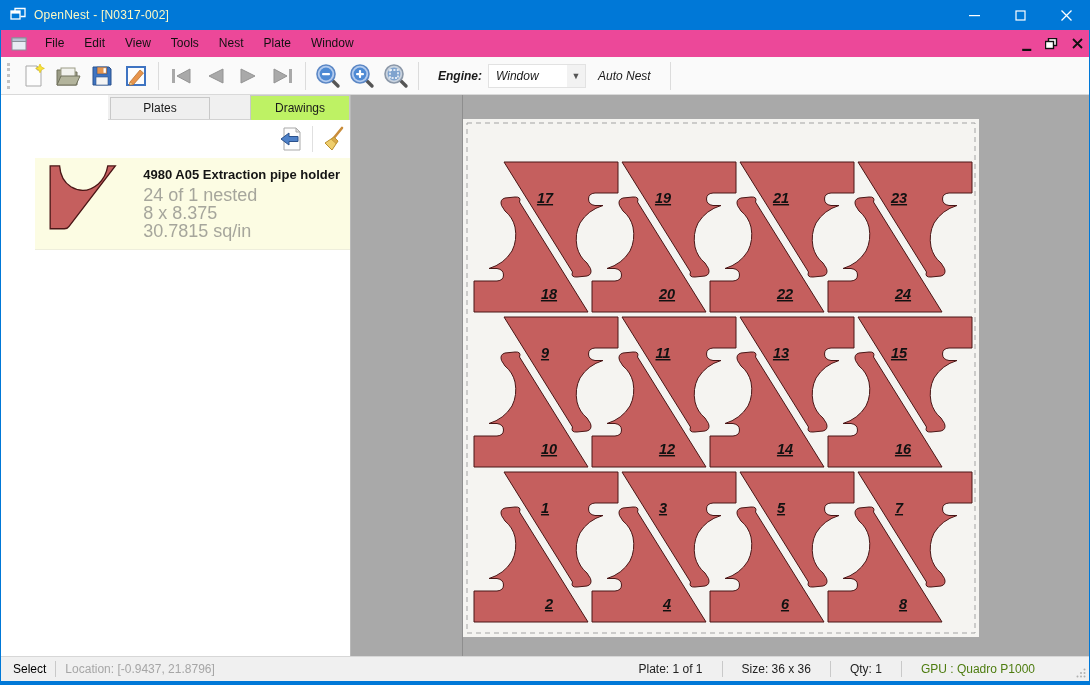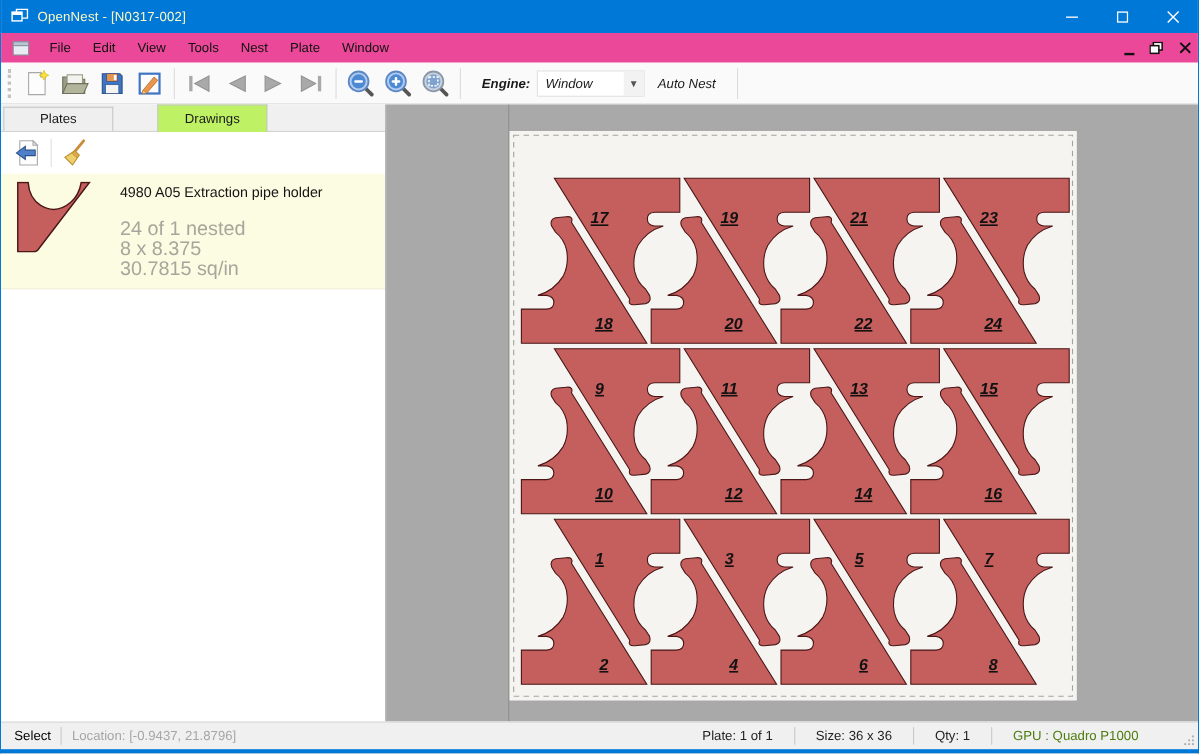--- a/index.html
+++ b/index.html
@@ -33,33 +33,33 @@
   .tool-btn { width:34px; height:32px; display:flex; align-items:center; justify-content:center; border-radius:3px; }
   .tool-sep { width:1px; height:28px; background:#DCDCDC; margin:0 5px; }
   .engine-label { font-weight:bold; margin:0 6px 0 14px; }
   .engine-combo { width:98px; height:24px; background:#fff; border:1px solid #E2E2E2; display:flex; align-items:center; padding-left:7px; }
   .combo-arrow { margin-left:auto; width:18px; height:22px; display:flex; align-items:center; justify-content:center; color:#555; font-size:9px; background:#F2F2F2; }
   .autonest { margin:0 14px 0 12px; }
 
   
   .content { flex:1; display:flex; min-height:0; }
 
-  .sidebar { width:350px; background:#fff; border-right:1px solid #B9B9B9; display:flex; flex-direction:column; }
+  .sidebar { width:350px; background:#fff; border-right:1px solid #B9B9B9; display:flex; flex-direction:column;align-items:flex-end; }
   .tabs { height:25px; background:#F0F0F0; display:flex; align-items:flex-end; padding-left:2px; border-bottom:1px solid #D2D2D2; }
   .tab { width:100px; height:22px; line-height:21px; text-align:center; background:#EFEFEF;
     border:1px solid #C8C8C8; border-bottom:none; position:relative; }
   .tab.active { background:#bef264; height:25px; line-height:24px; margin-bottom:-1px; z-index:2;margin-left:40px; }
   .panel-toolbar { height:38px; display:flex; align-items:center; padding-left:8px; background:#fff; }
   .panel-btn { width:32px; height:30px; display:flex; align-items:center; justify-content:center; }
   .panel-sep { width:1px; height:26px; background:#E0E0E0; margin:0 5px; }
 
   .drawing-item { background:#FCFCE3; display:flex; padding:7px 10px 9px 14px; border-bottom:1px solid #EEEEDC; }
   .thumb { width:76px; height:68px; margin-right:18px; flex:0 0 76px; }
   .item-text { padding-top:2px; }
-  .item-title { font-size:13px; font-weight:normal; color:#141414; margin-bottom:17px; }
+  .item-title { font-size:13px; font-weight:bold; color:#141414; margin-bottom:4px; }
   .item-sub { font-size:18px; color:#A6A69C; line-height:18px; }
 
   
   .canvas { flex:1; background:#A9A9A9; position:relative; overflow:hidden;font-style:italic; }
   .vline { position:absolute; left:111px; top:0; bottom:0; width:1px; background:#8E8E8E; }
   #plate-svg { position:absolute; left:112px; top:24px; display:block; }
   .part-label { font-weight:bold; font-size:14.5px; fill:#111; }
 
   
   .statusbar { height:25px; background:#F0F0F0; border-top:1px solid #D7D7D7; display:flex; align-items:center; flex:0 0 25px; position:relative; }

